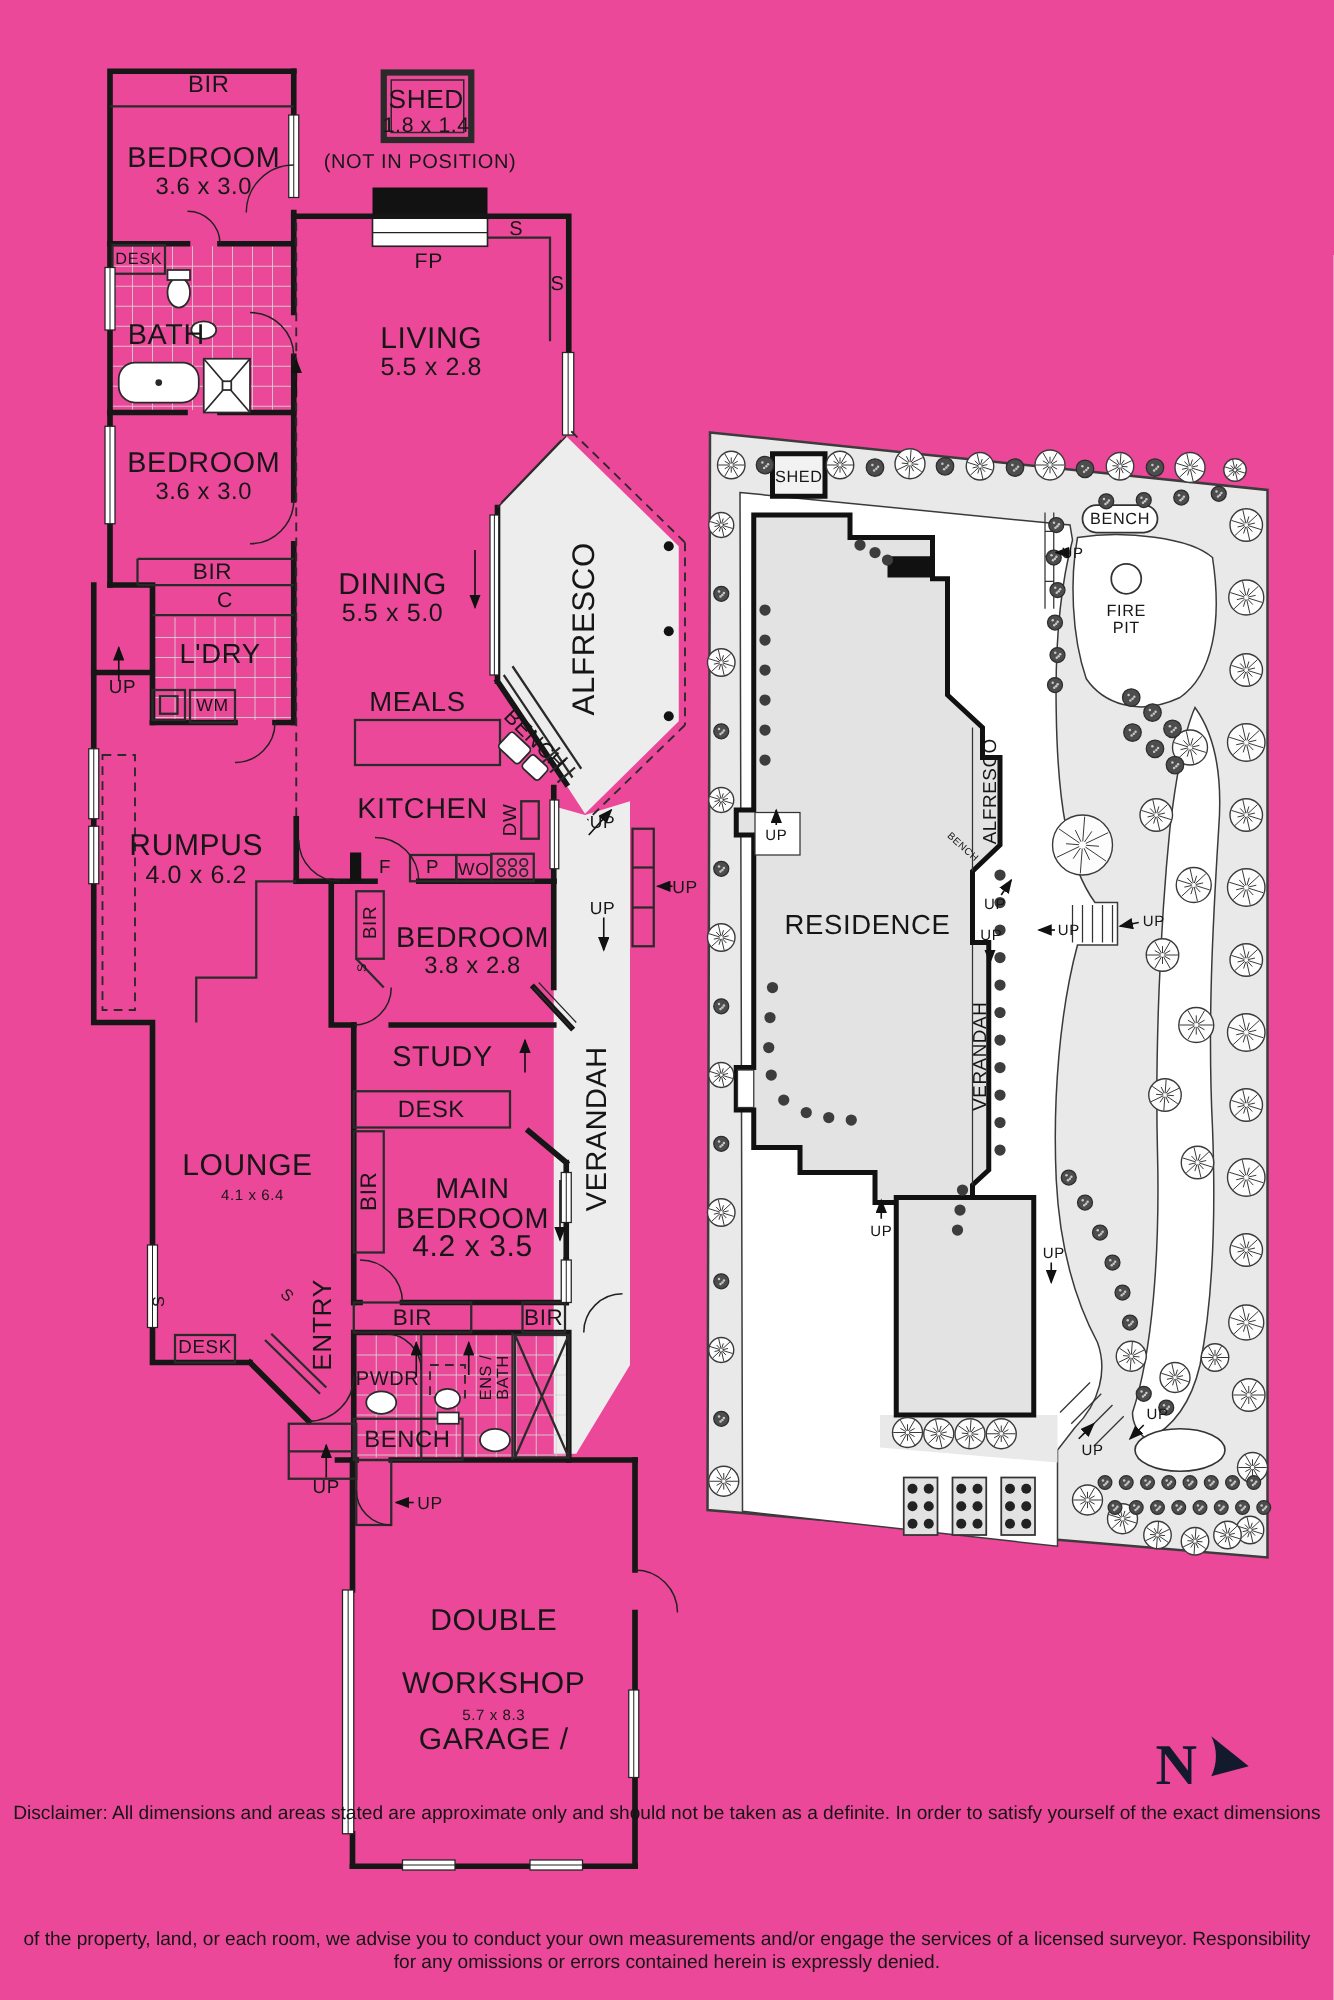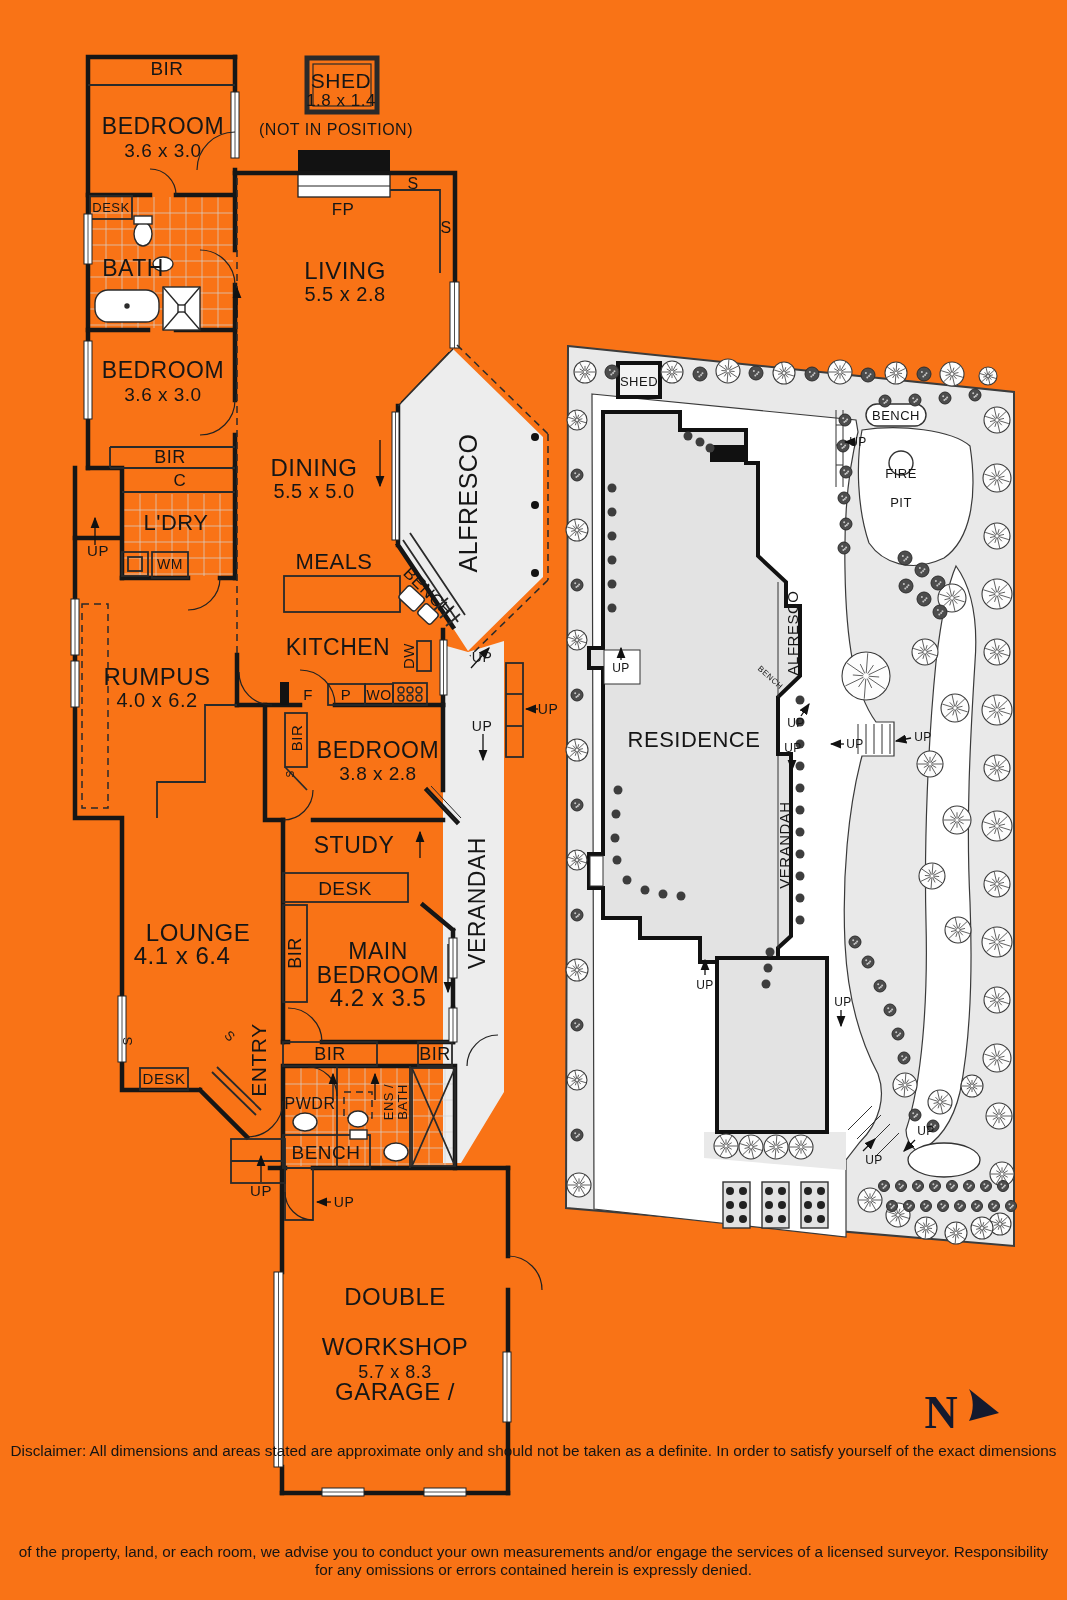--- a/index.html
+++ b/index.html
@@ -1,16 +1,16 @@
 <!DOCTYPE html>
 <html><head>
 <meta charset="utf-8">
 <style>
   html,body{margin:0;padding:0;background:#fff;}
-  .page{position:relative;width:1067px;height:1600px;background:#f97316;overflow:hidden;
+  .page{position:relative;width:1067px;height:1600px;background:#ec4899;overflow:hidden;
         font-family:"Liberation Sans",sans-serif;}
   svg{position:absolute;left:0;top:0;}
   .lbl{position:absolute;transform:translate(-50%,-50%);color:#161616;white-space:nowrap;
        font-family:"Liberation Sans",sans-serif;letter-spacing:.5px;line-height:1;}
   .disc{position:absolute;width:100%;text-align:center;color:#141414;
         font-size:15.3px;letter-spacing:0;}
   .north-n{position:absolute;font-family:"Liberation Serif",serif;font-weight:700;
         color:#141a2e;font-size:46px;transform:translate(-50%,-50%);}
 </style>
 </head>
@@ -1529,41 +1529,41 @@
 <div class="lbl" style="left:482px;top:657px;font-size:14px">UP</div>
 <div class="lbl" style="left:548px;top:709px;font-size:14px">UP</div>
 <div class="lbl" style="left:482px;top:726px;font-size:14px">UP</div>
 <div class="lbl" style="left:345px;top:888px;font-size:19px">DESK</div>
 <div class="lbl" style="left:295px;top:953px;font-size:18px;transform:translate(-50%,-50%) rotate(-90deg)">BIR</div>
 <div class="lbl" style="left:378px;top:951px;font-size:23px">MAIN</div>
 <div class="lbl" style="left:378px;top:975px;font-size:23px">BEDROOM</div>
 <div class="lbl" style="left:378px;top:998px;font-size:24px">4.2 x 3.5</div>
 <div class="lbl" style="left:477px;top:903px;font-size:23px;transform:translate(-50%,-50%) rotate(-90deg)">VERANDAH</div>
 <div class="lbl" style="left:198px;top:933px;font-size:24px">LOUNGE</div>
-<div class="lbl" style="left:182px;top:956px;font-size:24px">4.1 x 6.4</div>
+<div class="lbl" style="left:202px;top:956px;font-size:12px">4.1 x 6.4</div>
 <div class="lbl" style="left:127px;top:1041px;font-size:13px;transform:translate(-50%,-50%) rotate(-90deg)">S</div>
 <div class="lbl" style="left:230px;top:1036px;font-size:13px;transform:translate(-50%,-50%) rotate(45deg)">S</div>
 <div class="lbl" style="left:164px;top:1078px;font-size:15px">DESK</div>
 <div class="lbl" style="left:258px;top:1060px;font-size:21px;transform:translate(-50%,-50%) rotate(-90deg)">ENTRY</div>
 <div class="lbl" style="left:330px;top:1054px;font-size:18px">BIR</div>
 <div class="lbl" style="left:435px;top:1054px;font-size:18px">BIR</div>
 <div class="lbl" style="left:310px;top:1104px;font-size:16px">PWDR</div>
 <div class="lbl" style="left:388px;top:1102px;font-size:13px;transform:translate(-50%,-50%) rotate(-90deg)">ENS /</div>
 <div class="lbl" style="left:402px;top:1102px;font-size:13px;transform:translate(-50%,-50%) rotate(-90deg)">BATH</div>
 <div class="lbl" style="left:326px;top:1152px;font-size:19px">BENCH</div>
 <div class="lbl" style="left:261px;top:1190px;font-size:15px">UP</div>
 <div class="lbl" style="left:344px;top:1202px;font-size:14px">UP</div>
 <div class="lbl" style="left:395px;top:1297px;font-size:24px">DOUBLE</div>
 <div class="lbl" style="left:395px;top:1392px;font-size:24px">GARAGE /</div>
 <div class="lbl" style="left:395px;top:1347px;font-size:24px">WORKSHOP</div>
-<div class="lbl" style="left:395px;top:1372px;font-size:18px">5.7 x 8.3</div>
+<div class="lbl" style="left:395px;top:1372px;font-size:12px">5.7 x 8.3</div>
 
 <div class="lbl" style="left:639px;top:381px;font-size:13px">SHED</div>
 <div class="lbl" style="left:896px;top:415px;font-size:13px">BENCH</div>
-<div class="lbl" style="left:901px;top:473px;font-size:13px">FIRE</div>
+<div class="lbl" style="left:901px;top:488px;font-size:13px">FIRE</div>
 <div class="lbl" style="left:901px;top:502px;font-size:13px">PIT</div>
 <div class="lbl" style="left:694px;top:740px;font-size:22px">RESIDENCE</div>
 <div class="lbl" style="left:792px;top:633px;font-size:15px;transform:translate(-50%,-50%) rotate(-90deg)">ALFRESCO</div>
 <div class="lbl" style="left:770px;top:678px;font-size:8px;transform:translate(-50%,-50%) rotate(42deg)">BENCH</div>
 <div class="lbl" style="left:784px;top:845px;font-size:15px;transform:translate(-50%,-50%) rotate(-90deg)">VERANDAH</div>
 <div class="lbl" style="left:621px;top:668px;font-size:12px">UP</div>
 <div class="lbl" style="left:858px;top:442px;font-size:12px">UP</div>
 <div class="lbl" style="left:796px;top:723px;font-size:12px">UP</div>
 <div class="lbl" style="left:793px;top:748px;font-size:12px">UP</div>
 <div class="lbl" style="left:855px;top:744px;font-size:12px">UP</div>

